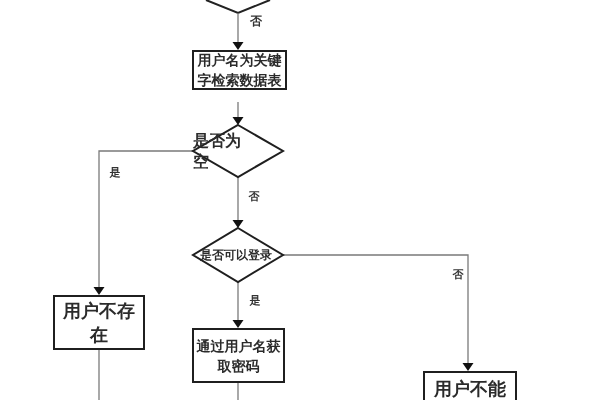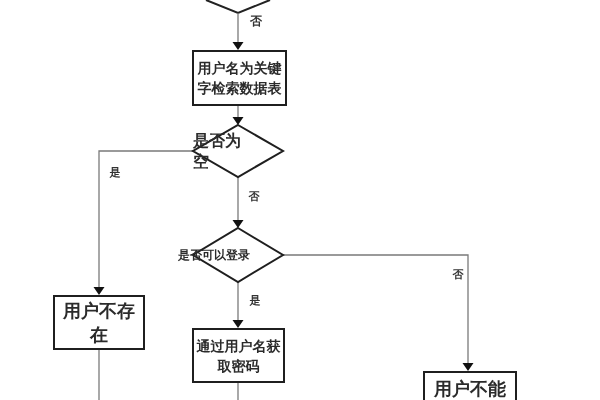--- a/index.html
+++ b/index.html
@@ -19,34 +19,34 @@
     background: #ffffff;
     display: flex;
     align-items: center;
     justify-content: center;
     text-align: center;
     color: #2b2b2b;
     font-weight: bold;
     white-space: pre-line;
     line-height: 1.35;
   }
-  .box-search        { left: 192px; top: 50px;  width: 95px; height: 56px; font-size: 14px; line-height: 20px; }
+  .box-search        { left: 192px; top: 50px;  width: 95px; height: 40px; font-size: 14px; line-height: 20px; }
   .box-not-exist     { left: 53px;  top: 295px; width: 92px; height: 55px; font-size: 18px; line-height: 24px; }
   .box-get-password  { left: 192px; top: 328px; width: 93px; height: 55px; font-size: 14px; line-height: 20px; }
   .box-cannot        { left: 423px; top: 371px; width: 94px; height: 55px; font-size: 18px; line-height: 22px;
                        align-items: flex-start; padding-top: 5px; }
   .diamond-text {
     position: absolute;
     text-align: left;
     color: #2b2b2b;
     font-weight: bold;
     white-space: pre-line;
   }
   .dt-empty { left: 193px; top: 130px; width: 90px; font-size: 16px; line-height: 21px; }
-  .dt-login { left: 178px; top: 248px; width: 90px; font-size: 12px; line-height: 14px; }
+  .dt-login { left: 200px; top: 248px; width: 90px; font-size: 12px; line-height: 14px; }
   .branch-label {
     position: absolute;
     transform: translate(-50%, -50%);
     color: #333333;
     font-weight: 600;
     font-size: 11px;
   }
   .lbl-top       { left: 256px; top: 21px; font-size: 12px; }
   .lbl-empty-yes { left: 115px; top: 172px; }
   .lbl-empty-no  { left: 254px; top: 196px; }

